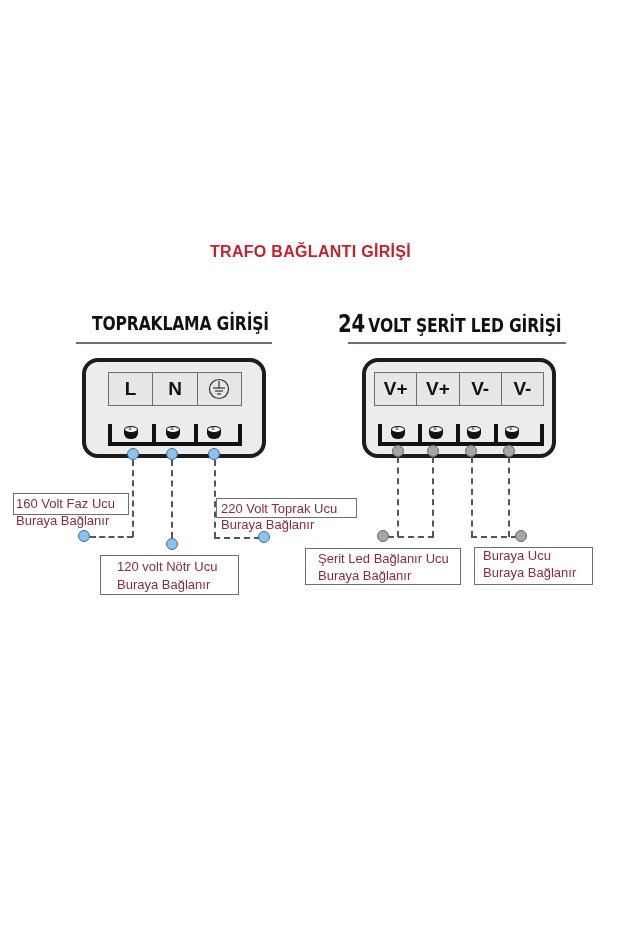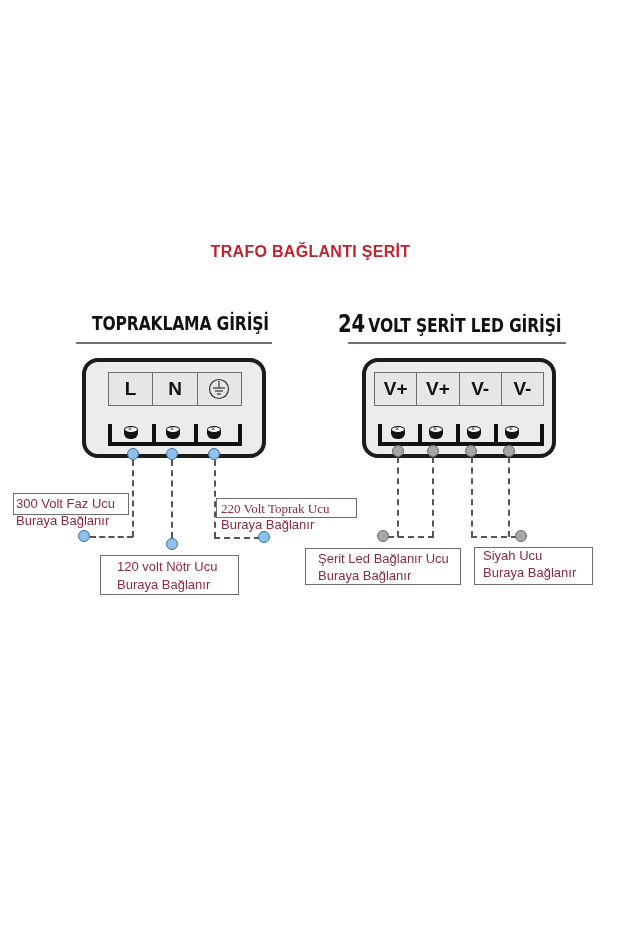--- a/index.html
+++ b/index.html
@@ -30,21 +30,21 @@
   .node.grey { background: #a6a6a6; border: 1px solid #6a6a6a; }
   .dash-v { position: absolute; width: 0; border-left: 2px dashed #555; }
   .dash-h { position: absolute; height: 0; border-top: 2px dashed #555; }
   .label-box { position: absolute; border: 1px solid #6e6e6e; box-sizing: border-box; background: #fff; }
   .label-text { position: absolute; color: #8a2b3e; font-size: 13px; line-height: 17px; white-space: nowrap;
                 font-family: "Liberation Sans", sans-serif; }
 </style>
 </head>
 <body>
 
-<div class="title">TRAFO BAĞLANTI ŞERİT</div>
+<div class="title">TRAFO BAĞLANTI GİRİŞİ</div>
 
 <div class="section-head" style="left:92px; top:312px;">TOPRAKLAMA GİRİŞİ</div>
 <div class="underline" style="left:76px; top:342px; width:196px;"></div>
 
 <div class="device" style="left:82px; top:358px; width:184px; height:100px;">
   <div class="terminal-row" style="left:22px; top:10px; width:134px; height:34px;">
     <div class="terminal-cell">L</div>
     <div class="terminal-cell">N</div>
     <div class="terminal-cell">
       <svg width="22" height="22" viewBox="0 0 22 22">
@@ -86,29 +86,29 @@
 <div class="node blue" style="left:78px; top:530px;"></div>
 
 <div class="dash-v" style="left:171px; top:460px; height:78px;"></div>
 <div class="node blue" style="left:166px; top:538px;"></div>
 
 <div class="dash-v" style="left:214px; top:460px; height:78px;"></div>
 <div class="dash-h" style="left:214px; top:537px; width:46px;"></div>
 <div class="node blue" style="left:258px; top:531px;"></div>
 
 <div class="label-box" style="left:13px; top:493px; width:116px; height:22px;"></div>
-<div class="label-text" style="left:16px; top:495px;">300 Volt Faz Ucu</div>
+<div class="label-text" style="left:16px; top:495px;">160 Volt Faz Ucu</div>
 <div class="label-text" style="left:16px; top:512px;">Buraya Bağlanır</div>
 
 <div class="label-box" style="left:100px; top:555px; width:139px; height:40px;"></div>
 <div class="label-text" style="left:117px; top:558px;">120 volt Nötr Ucu</div>
 <div class="label-text" style="left:117px; top:576px;">Buraya Bağlanır</div>
 
 <div class="label-box" style="left:216px; top:498px; width:141px; height:20px;"></div>
-<div class="label-text" style="left:221px; top:500px;font-family:Liberation Serif, serif;">220 Volt Toprak Ucu</div>
+<div class="label-text" style="left:221px; top:500px;">220 Volt Toprak Ucu</div>
 <div class="label-text" style="left:221px; top:516px;">Buraya Bağlanır</div>
 
 <div class="section-head" style="left:338px; top:310px;">
   <span class="big">24</span><span>VOLT ŞERİT LED GİRİŞİ</span>
 </div>
 <div class="underline" style="left:348px; top:342px; width:218px;"></div>
 
 <div class="device" style="left:362px; top:358px; width:194px; height:100px;">
   <div class="terminal-row" style="left:8px; top:10px; width:170px; height:34px;">
     <div class="terminal-cell">V+</div>
@@ -156,14 +156,14 @@
 <div class="dash-v" style="left:471px; top:457px; height:80px;"></div>
 <div class="dash-v" style="left:508px; top:457px; height:80px;"></div>
 <div class="dash-h" style="left:471px; top:536px; width:46px;"></div>
 <div class="node grey" style="left:515px; top:530px;"></div>
 
 <div class="label-box" style="left:305px; top:548px; width:156px; height:37px;"></div>
 <div class="label-text" style="left:318px; top:550px;">Şerit Led Bağlanır Ucu</div>
 <div class="label-text" style="left:318px; top:567px;">Buraya Bağlanır</div>
 
 <div class="label-box" style="left:474px; top:547px; width:119px; height:38px;"></div>
-<div class="label-text" style="left:483px; top:547px;">Siyah Ucu</div>
+<div class="label-text" style="left:483px; top:547px;">Buraya Ucu</div>
 <div class="label-text" style="left:483px; top:564px;">Buraya Bağlanır</div>
 
 </body></html>

